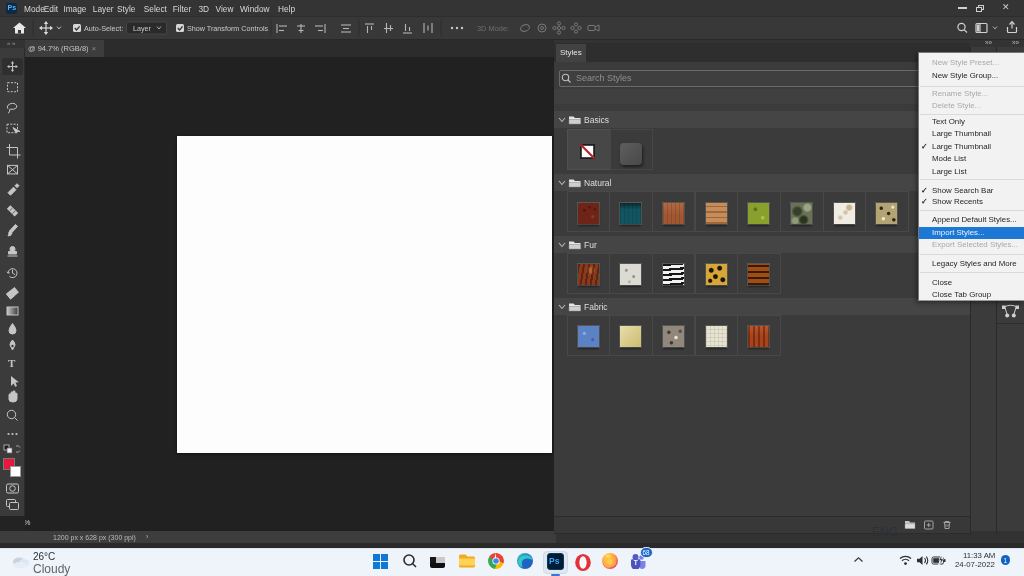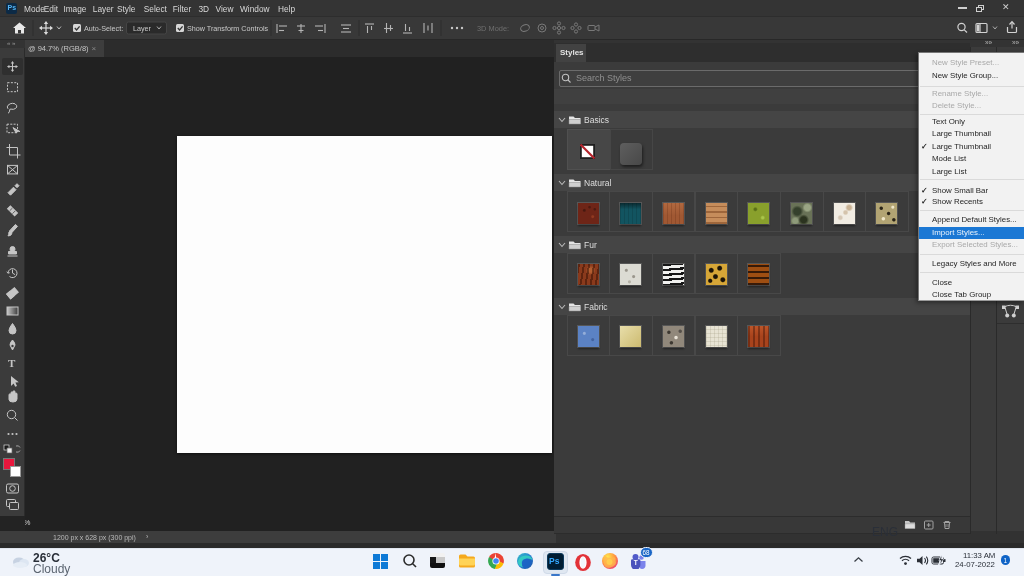--- a/index.html
+++ b/index.html
@@ -247,21 +247,21 @@
 <div class="a" style="left:10px;top:466px;width:11px;height:11px;background:#fff;border:1px solid #999"></div>
 
 <div class="a" style="left:554px;top:40px;width:470px;height:491px;background:#3b3b3b"></div>
 
 <div class="a" style="left:554px;top:40px;width:470px;height:7px;background:#333"></div>
 <div class="tx" style="left:985px;top:39px;font-size:6.5px;color:#b5b5b5">»»</div>
 <div class="tx" style="left:1012px;top:39px;font-size:6.5px;color:#b5b5b5">»»</div>
 
 <div class="a" style="left:554px;top:43px;width:416px;height:19px;background:#2e2e2e"></div>
 <div class="a" style="left:556px;top:44px;width:30px;height:18px;background:#424242"></div>
-<div class="tx" style="left:560px;top:48px;font-size:8px;color:#e4e4e4;font-weight:bold">Styles</div>
+<div class="tx" style="left:560px;top:48px;font-size:8px;color:#e4e4e4;font-weight:normal">Styles</div>
 
 <div class="a" style="left:559px;top:70px;width:404px;height:17px;background:#3f3f3f;border:1px solid #6b6b6b;border-radius:2px"></div>
 <svg class="a" style="left:561px;top:73px" width="11" height="11" viewBox="0 0 11 11">
     <circle cx="4.5" cy="4.5" r="3.2" stroke="#c2c2c2" fill="none" stroke-width="1.1"></circle>
     <line x1="7" y1="7" x2="9.5" y2="9.5" stroke="#c2c2c2" stroke-width="1.1"></line>
   </svg>
 <div class="tx" style="left:576px;top:73px;font-size:9px;color:#8f8f8f">Search Styles</div>
 <div class="a" style="left:554px;top:89px;width:416px;height:15px;background:#404040"></div>
 
 <div class="a" style="left:554px;top:111px;width:416px;height:17px;background:#454545"></div>
@@ -390,21 +390,21 @@
 <div class="mi d" style="top:87.5px">Rename Style...</div>
 <div class="mi d" style="top:100px">Delete Style...</div>
 <div class="ms" style="top:113.5px"></div>
 <div class="mi" style="top:115.5px">Text Only</div>
 <div class="mi" style="top:128px">Large Thumbnail</div>
 <div class="mi" style="top:140.5px">Large Thumbnail</div>
 <div class="mk" style="top:142px">✓</div>
 <div class="mi" style="top:153px">Mode List</div>
 <div class="mi" style="top:165.5px">Large List</div>
 <div class="ms" style="top:179px"></div>
-<div class="mi" style="top:184.5px">Show Small Bar</div>
+<div class="mi" style="top:184.5px">Show Search Bar</div>
 <div class="mk" style="top:186px">✓</div>
 <div class="mi" style="top:195.5px">Show Recents</div>
 <div class="mk" style="top:197px">✓</div>
 <div class="ms" style="top:209.5px"></div>
 <div class="mi" style="top:214px">Append Default Styles...</div>
 <div class="a" style="left:919px;top:226.5px;width:105px;height:12.5px;background:#1c78d4"></div>
 <div class="mi" style="top:226.5px;color:#e8f2fc">Import Styles...</div>
 <div class="mi d" style="top:239px">Export Selected Styles...</div>
 <div class="ms" style="top:253.5px"></div>
 <div class="mi" style="top:257.5px">Legacy Styles and More</div>
@@ -412,21 +412,21 @@
 <div class="mi" style="top:276.5px">Close</div>
 <div class="mi" style="top:289px">Close Tab Group</div>
 
 <div class="a" style="left:0;top:548px;width:1024px;height:28px;background:#eff3fa;border-top:1px solid #dfe5ee"></div>
 
 <svg class="a" style="left:11px;top:553px" width="20" height="16" viewBox="0 0 20 16">
  <ellipse cx="8" cy="9" rx="6" ry="4.5" fill="#c7d2e2"></ellipse>
     <ellipse cx="13" cy="10" rx="5" ry="4" fill="#dde6f2"></ellipse>
     <ellipse cx="9" cy="12" rx="7" ry="3" fill="#e6edf6"></ellipse>
 </svg>
-<div class="tx" style="left:33px;top:551px;font-size:12px;color:#2a2f38;font-weight:bold">26°C</div>
+<div class="tx" style="left:33px;top:551px;font-size:10px;color:#2a2f38;font-weight:normal">26°C</div>
 <div class="tx" style="left:33px;top:561.5px;font-size:12px;color:#5b6470">Cloudy</div>
 
 <div class="a" style="left:372.5px;top:553.5px;width:7.2px;height:7.2px;background:#0e7ad6"></div>
 <div class="a" style="left:381px;top:553.5px;width:7.2px;height:7.2px;background:#0e7ad6"></div>
 <div class="a" style="left:372.5px;top:562px;width:7.2px;height:7.2px;background:#0e7ad6"></div>
 <div class="a" style="left:381px;top:562px;width:7.2px;height:7.2px;background:#0e7ad6"></div>
 
 <svg class="a" style="left:402px;top:553px" width="16" height="16" viewBox="0 0 16 16">
     <circle cx="7" cy="7" r="5" stroke="#2b2b2b" stroke-width="1.6" fill="none"></circle>
     <line x1="10.7" y1="10.7" x2="14" y2="14" stroke="#2b2b2b" stroke-width="1.6"></line>

